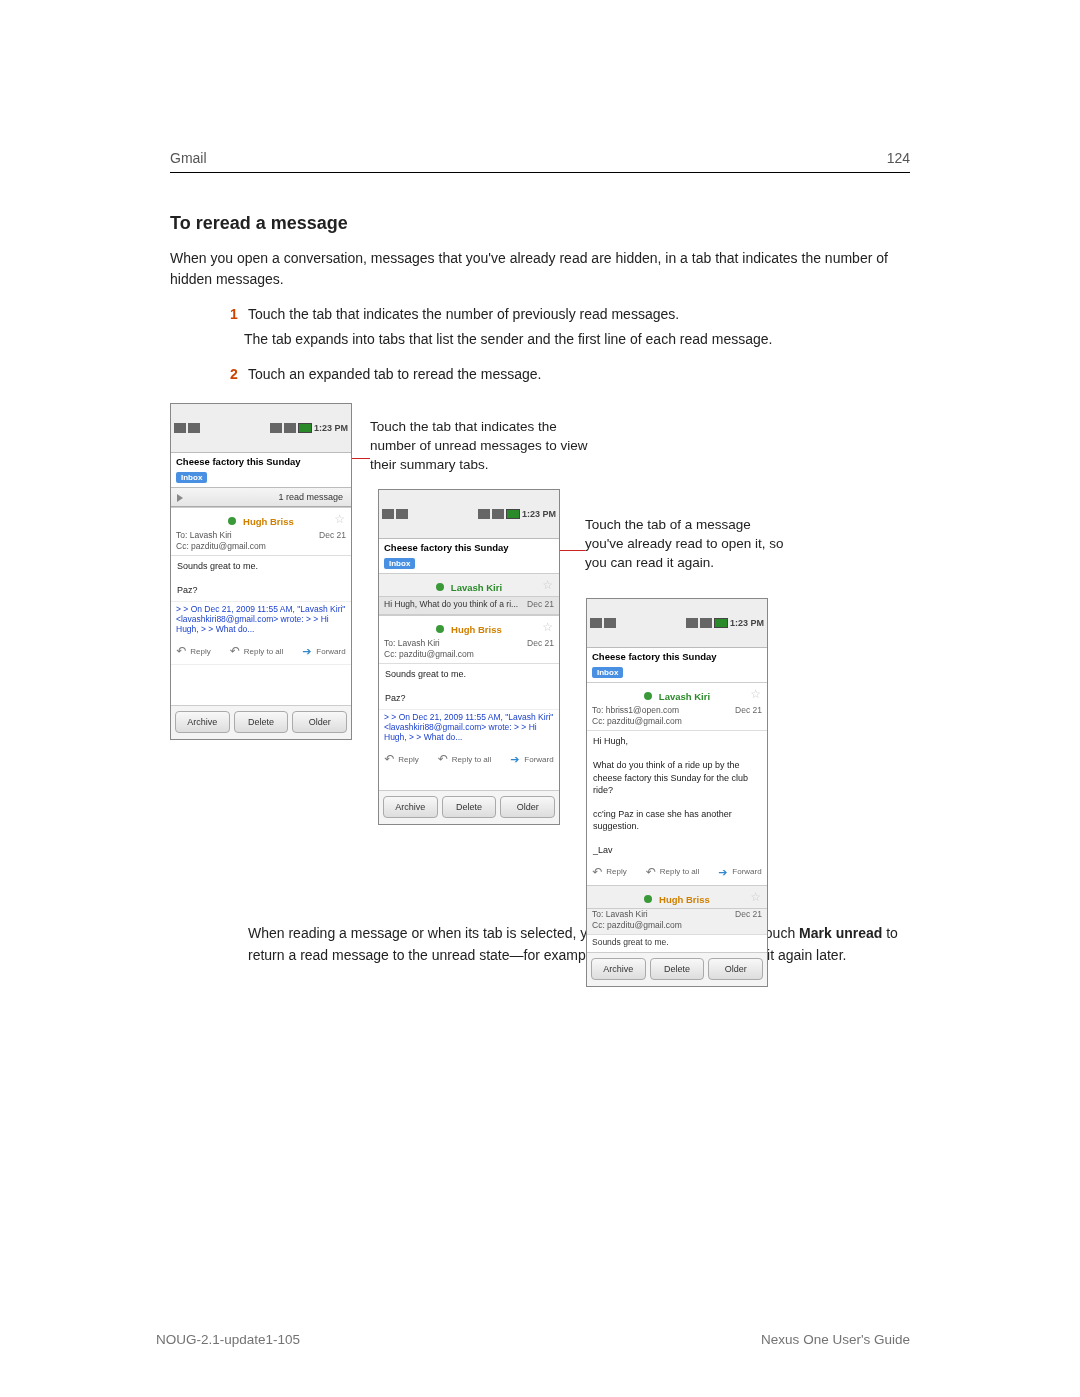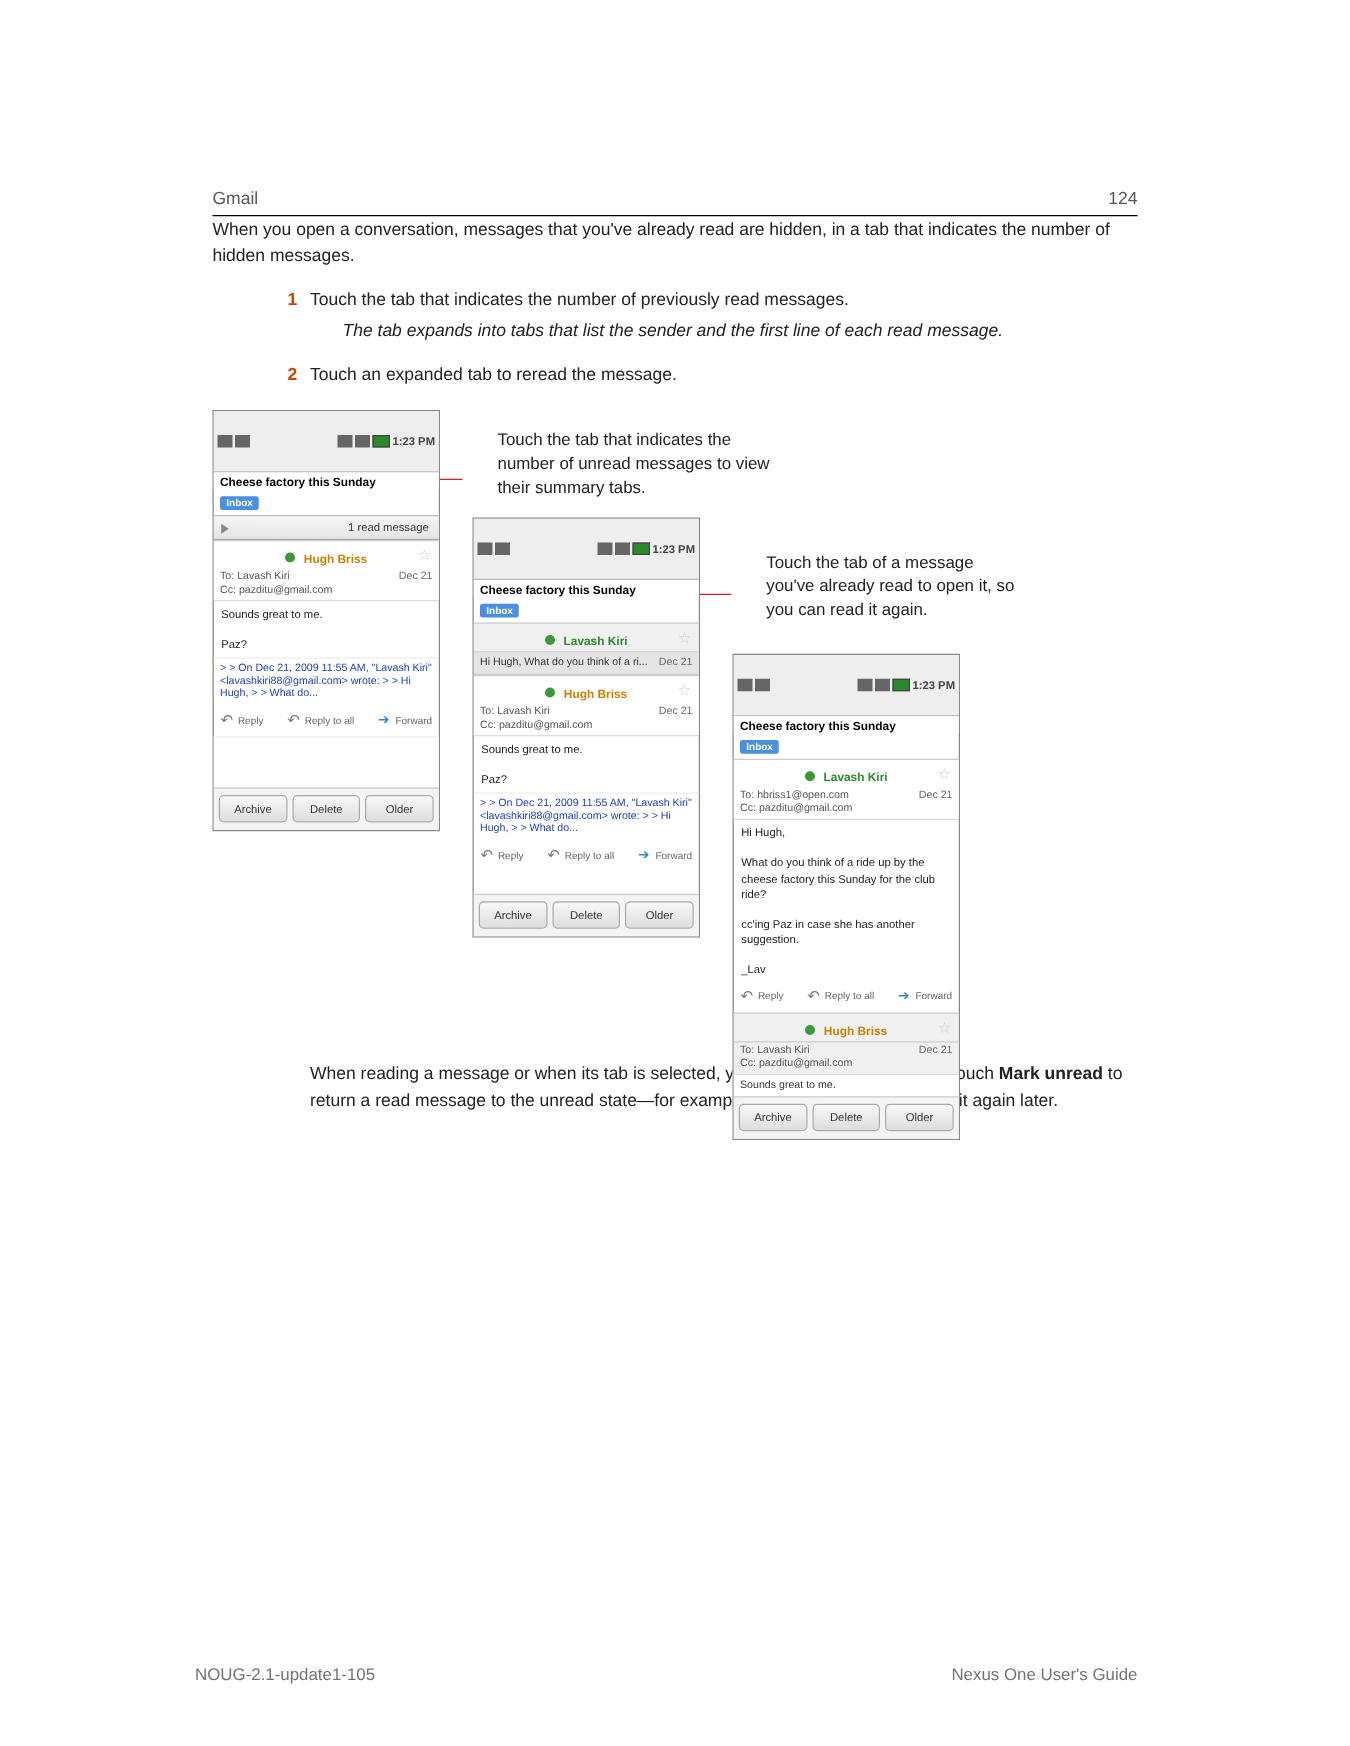--- a/index.html
+++ b/index.html
@@ -46,25 +46,24 @@
   .step-num {
     width: 18px;
     color: #cc4400;
     font-weight: bold;
     flex-shrink: 0;
   }
   .step-body {
     flex: 1;
   }
   .step-detail {
-    margin-left: 104px;
+    margin-left: 74px;
     margin-top: 4px;
     line-height: 1.5;
     font-size: 14px;
-    font-style: italic;
   }
   .figures {
     position: relative;
     margin-top: 18px;
     height: 500px;
   }
   .phone {
     position: absolute;
     width: 182px;
     border: 1px solid #888;
@@ -223,21 +222,20 @@
   .filler {
     height: 40px;
     background: #fff;
     border-top: 1px solid #eee;
   }
   .callout {
     position: absolute;
     font-size: 13.5px;
     line-height: 1.4;
     color: #222;
-    margin-left: 28px;
   }
   .redline {
     position: absolute;
     height: 1px;
     background: #cc2222;
   }
   .closing {
     margin-left: 78px;
     margin-top: 20px;
     line-height: 1.55;
@@ -270,20 +268,21 @@
 </head>
 <body>
 
 <div class="page">
 
   <div class="header">
     <span>Gmail</span>
     <span>124</span>
   </div>
 
+  <div class="section-title">To reread a message</div>
 
   <div class="intro">When you open a conversation, messages that you've already read are hidden, in a tab that indicates the number of hidden messages.</div>
 
   <div class="step">
     <div class="step-num">1</div>
     <div class="step-body">Touch the tab that indicates the number of previously read messages.</div>
   </div>
   <div class="step-detail">The tab expands into tabs that list the sender and the first line of each read message.</div>
 
   <div class="step">

